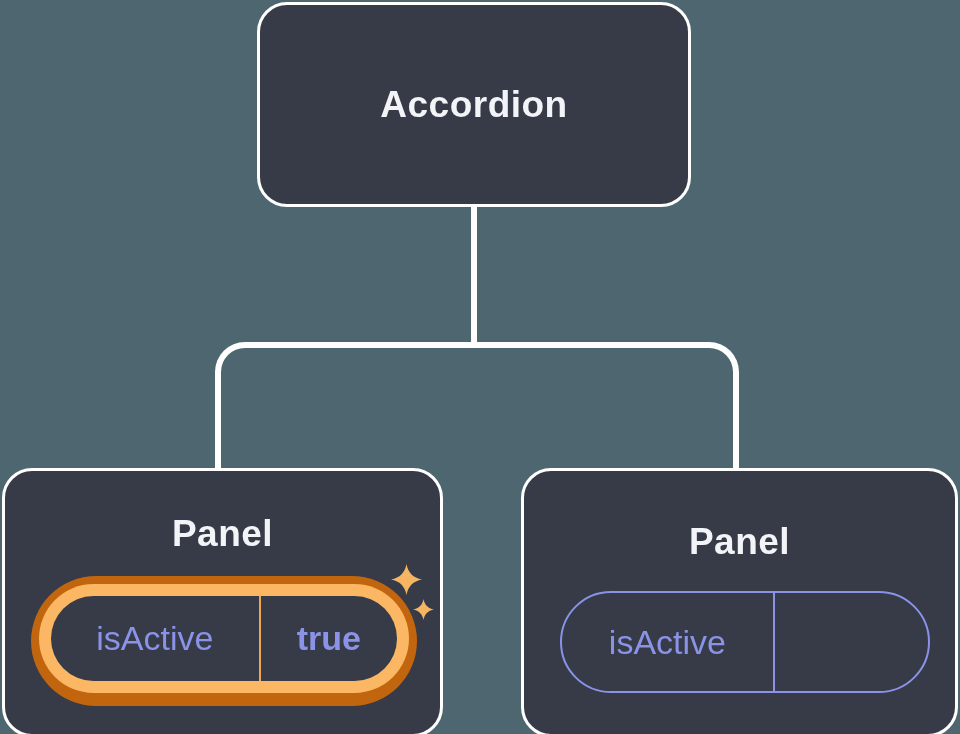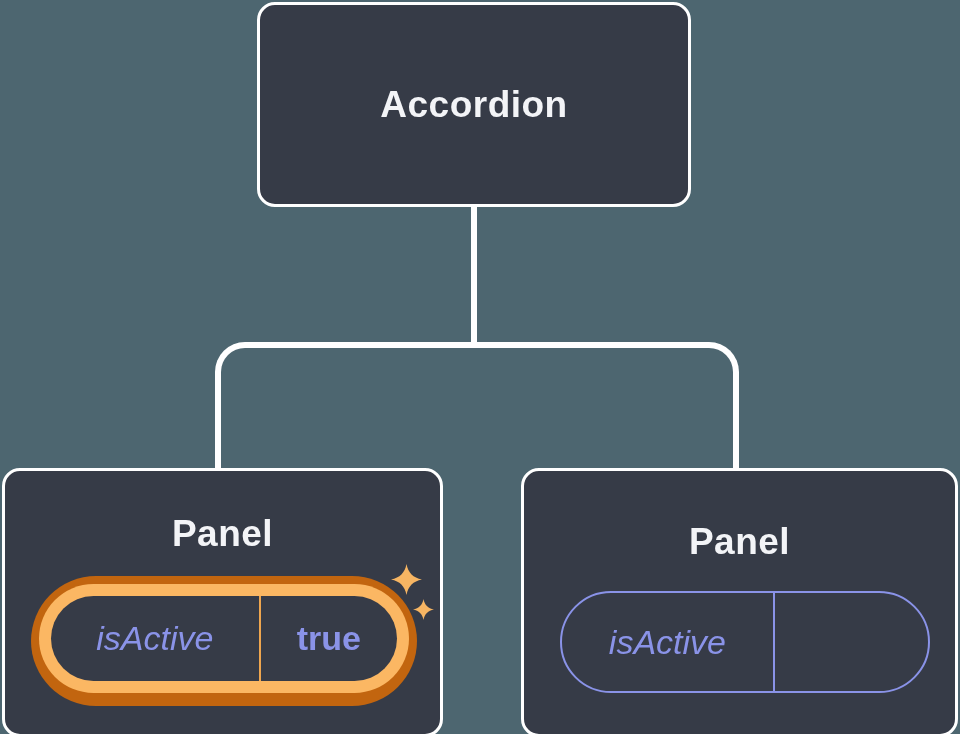--- a/index.html
+++ b/index.html
@@ -13,21 +13,21 @@
     font-family:"Liberation Sans","DejaVu Sans",sans-serif;
     background:var(--bg);
   }
   .stage{position:relative;width:960px;height:734px;background:var(--bg);}
 
   
   .node{
     position:absolute;box-sizing:border-box;
     background:var(--node-fill);
     border:3px solid var(--node-border);
-    border-radius:18px;
+    border-radius:30px;
   }
   .node-label{
     color:var(--text);font-size:37px;font-weight:600;letter-spacing:.5px;
     text-align:center;
   }
 
   .root-node{left:257px;top:2px;width:434px;height:205px;
     display:flex;align-items:center;justify-content:center;}
 
   
@@ -52,21 +52,21 @@
     background:var(--dark-orange);border-radius:999px;
     padding:8px 8px 13px 8px;
   }
   .ring-gold{background:var(--gold);border-radius:999px;padding:12px;}
   .pill-inner{
     background:var(--node-fill);border-radius:999px;height:85px;
     display:flex;align-items:stretch;overflow:hidden;
   }
   .pill-cell{display:flex;align-items:center;justify-content:center;
     color:var(--purple);font-size:34px;}
-  .pill-cell.key{flex:0 0 60%;font-style:italic;}
+  .pill-cell.key{flex:0 0 60%;}
   .pill-cell.val{flex:1 1 auto;}
   .pill-cell.bold{font-weight:700;}
   .pill-divider{width:2px;align-self:stretch;}
   .pill-divider.gold{background:var(--divider-gold);}
   .pill-divider.purple{background:var(--purple);}
 
   
   .pill-plain{
     position:absolute;left:36px;top:120px;width:370px;height:102px;
     box-sizing:border-box;border:2px solid var(--purple);border-radius:999px;

